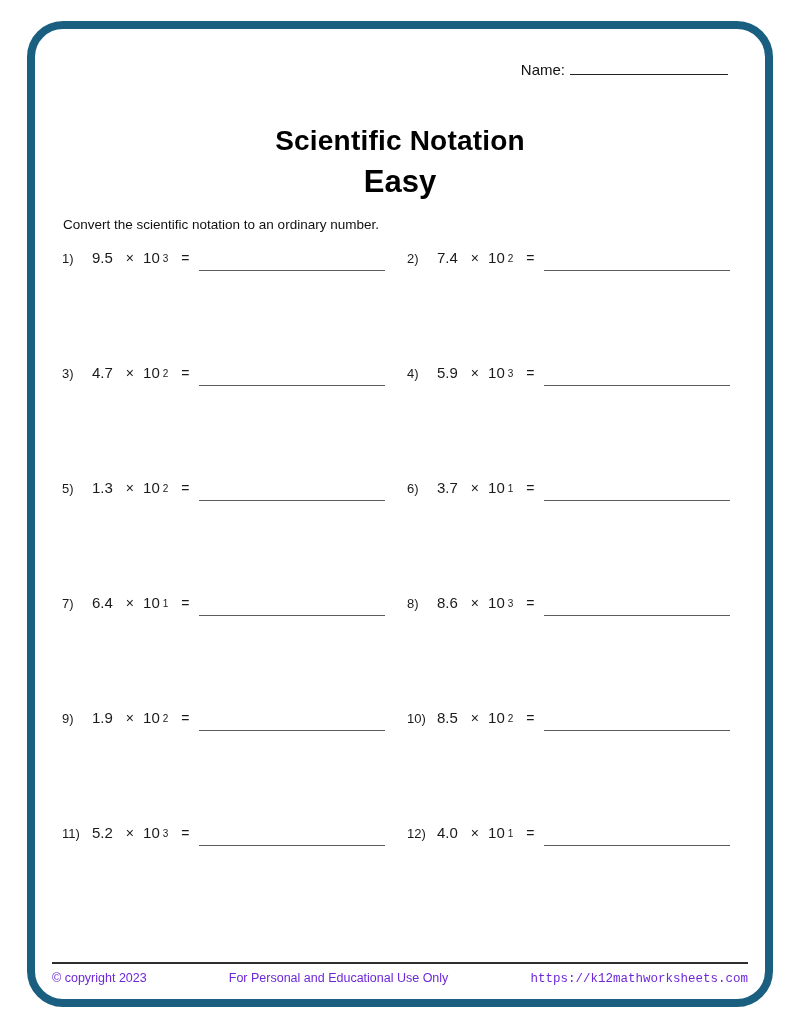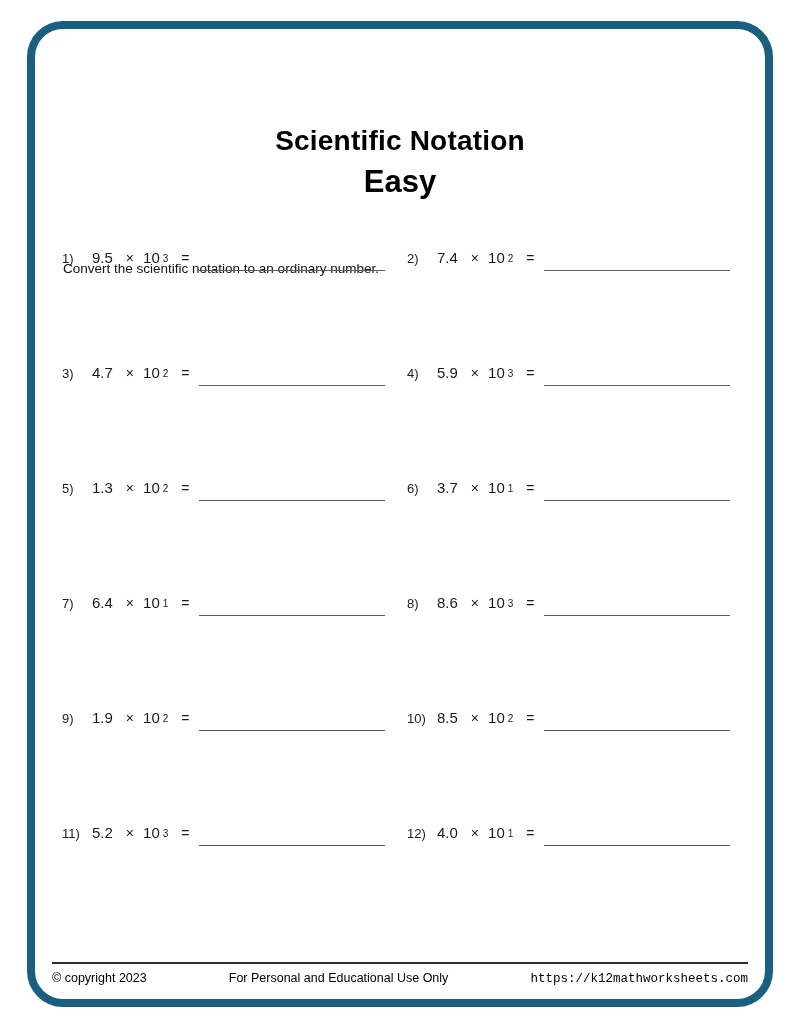--- a/index.html
+++ b/index.html
@@ -33,21 +33,21 @@
 
   .title-block {
     position: absolute; top: 106px; left: 0; right: 0;
     text-align: center; font-weight: bold; color: #000; margin-top: 19px;
   }
   .title-line1 { font-size: 28px; letter-spacing: 0.2px; }
   .title-line2 { font-size: 31px; margin-top: 7px; }
 
   .instruction {
     position: absolute; top: 217px; left: 63px;
-    font-size: 13.5px; color: #111; margin-top: 44px;
+    font-size: 13.5px; color: #111;
   }
 
   .problems {
     position: absolute; top: 249px; left: 62px; right: 70px;
     display: grid;
     grid-template-columns: 1fr 1fr;
     grid-template-rows: repeat(6, 115px);
     column-gap: 22px;
   }
   .problem {
@@ -65,32 +65,36 @@
     flex: 1 1 auto; align-self: flex-end;
     border-bottom: 1.7px solid #5c5c5c;
     height: 4px;
   }
 
   .footer {
     position: absolute; left: 52px; right: 52px; top: 962px;
     border-top: 2px solid #2e2e2e;
     padding-top: 7px;
     display: flex; justify-content: space-between; align-items: baseline;
-    font-size: 12.5px; color: #000000;
+    font-size: 12.5px; color: #6d28d9;
   }
   .footer .f-center { text-align: center; }
   .footer .f-right { text-align: right; font-family: Liberation Mono, monospace; }
 </style>
 </head>
 <body>
 
 <div class="sheet">
 
   <div class="frame"></div>
 
+  <div class="name-row">
+    <span>Name:</span>
+    <span class="name-line"></span>
+  </div>
 
   <div class="title-block">
     <div class="title-line1">Scientific Notation</div>
     <div class="title-line2">Easy</div>
   </div>
 
   <div class="instruction">Convert the scientific notation to an ordinary number.</div>
 
   <div class="problems">
 

